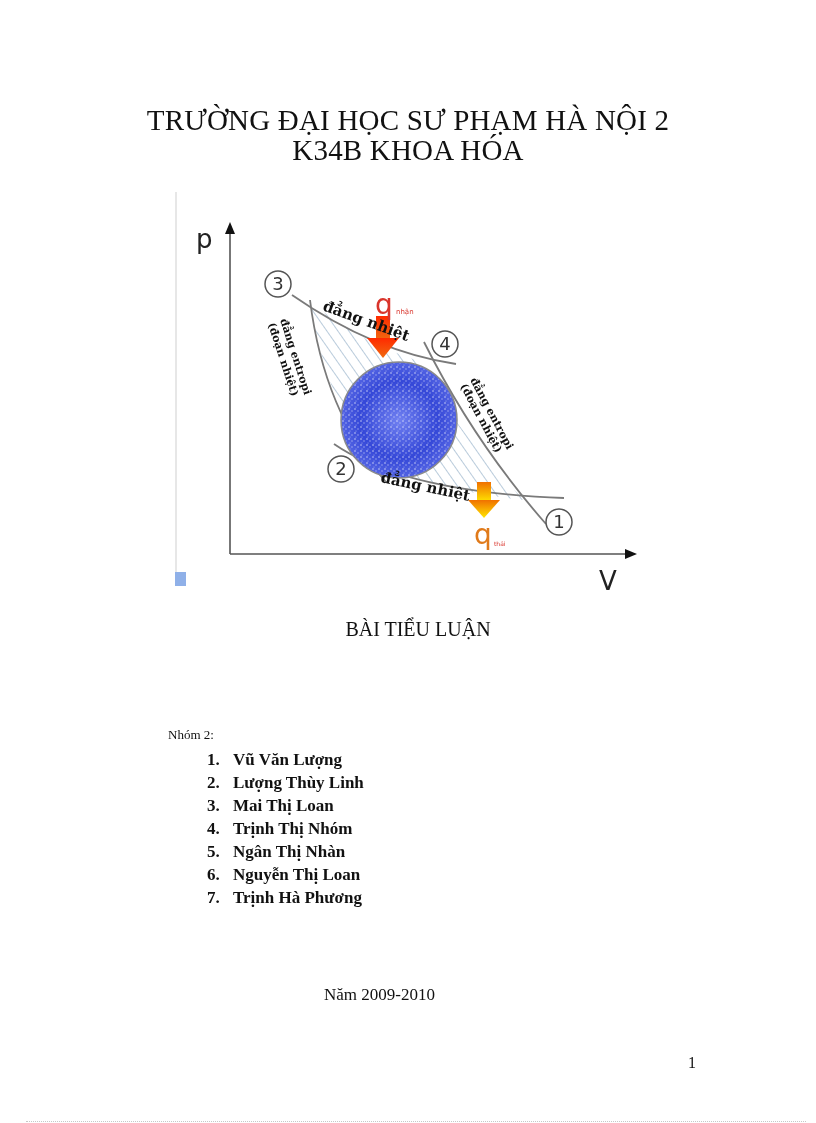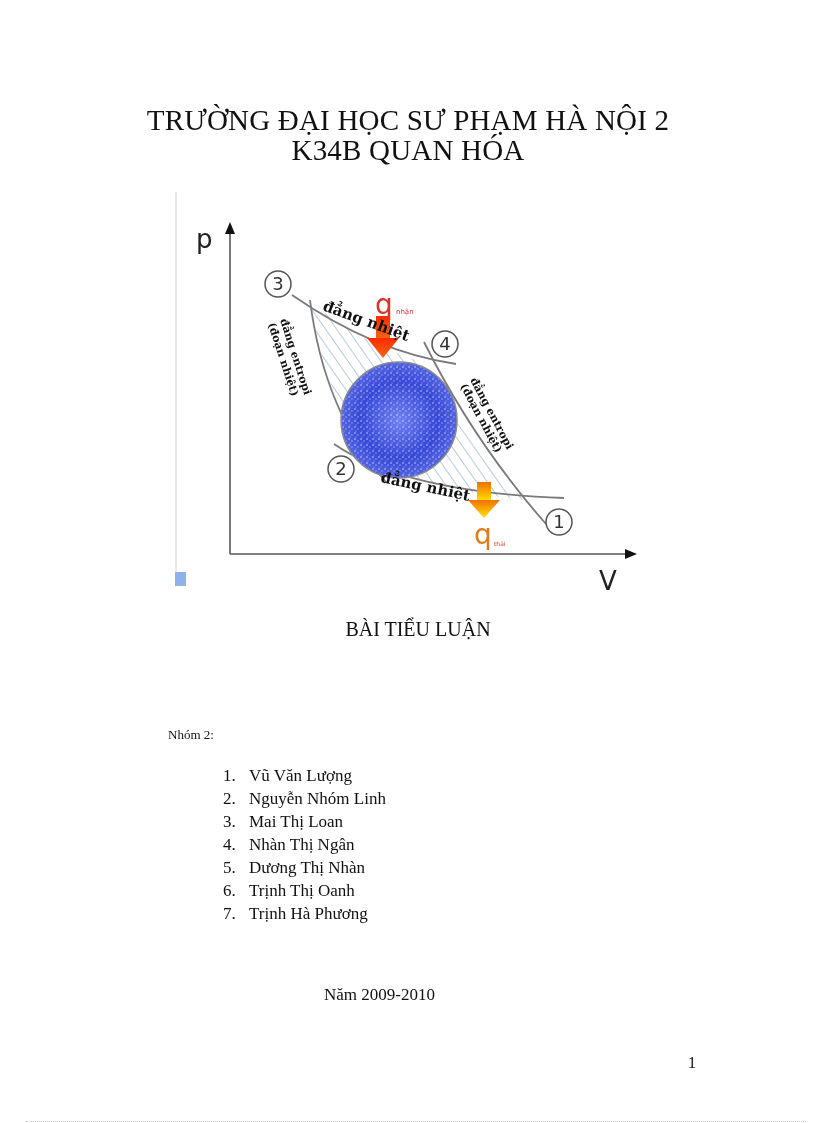--- a/index.html
+++ b/index.html
@@ -43,23 +43,24 @@
     #sub3 { top: 672px; left: 205px; }
 
     .group-label {
       position: absolute;
       left: 168px; top: 727px;
       font-size: 13px;
     }
     .member-list {
       position: absolute;
       left: 207px; top: 748px;
-      margin: 16px; padding: 0;
+      margin: 0; padding: 0;
       list-style: none;
       font-size: 17px;
+      font-weight: bold;
     }
     .member-list li {
       height: 23px;
       line-height: 23px;
       white-space: nowrap;
     }
     .member-list .num { display: inline-block; width: 26px; }
     .member-list li.big .num { font-size: 22px; }
     .member-list li.big { height: 26px; line-height: 30px; }
 
@@ -82,21 +83,21 @@
       border-top: 1px dotted #c8c8c8;
       height: 0;
     }
   </style>
 </head>
 <body>
 
 <div class="page">
 
   <div id="title1" class="title-line">TRƯỜNG ĐẠI HỌC SƯ PHẠM HÀ NỘI 2</div>
-  <div id="title2" class="title-line">K34B QUAN HÓA</div>
+  <div id="title2" class="title-line">K34B KHOA HÓA</div>
 
   <div class="figure">
     <svg width="494" height="398" viewBox="0 0 494 398" xmlns="http://www.w3.org/2000/svg">
       <defs>
         <pattern id="hatch" patternUnits="userSpaceOnUse" width="9" height="9" patternTransform="rotate(-35)">
           <line x1="0" y1="0" x2="0" y2="9" stroke="#9ab4cc" stroke-width="1.4"></line>
         </pattern>
         <radialGradient id="sphereGrad" cx="50%" cy="50%" r="55%">
           <stop offset="0%" stop-color="#6f7ff0"></stop>
           <stop offset="60%" stop-color="#3548d8"></stop>
@@ -188,24 +189,24 @@
         <text x="286" y="194" font-size="11" transform="rotate(62 286 194)">(đoạn nhiệt)</text>
       </g>
     </svg>
   </div>
 
   <div id="sub1" class="subtitle-line">BÀI TIỂU LUẬN</div>
 
   <div class="group-label">Nhóm 2:</div>
   <ol class="member-list">
     <li><span class="num">1.</span><span>Vũ Văn Lượng</span></li>
-    <li><span class="num">2.</span><span>Nguyễn Nhóm Linh</span></li>
+    <li><span class="num">2.</span><span>Lượng Thùy Linh</span></li>
     <li><span class="num">3.</span><span>Mai Thị Loan</span></li>
-    <li><span class="num">4.</span><span>Nhàn Thị Ngân</span></li>
-    <li><span class="num">5.</span><span>Dương Thị Nhàn</span></li>
-    <li><span class="num">6.</span><span>Trịnh Thị Oanh</span></li>
+    <li><span class="num">4.</span><span>Trịnh Thị Nhóm</span></li>
+    <li><span class="num">5.</span><span>Ngân Thị Nhàn</span></li>
+    <li><span class="num">6.</span><span>Nguyễn Thị Loan</span></li>
     <li><span class="num">7.</span><span>Trịnh Hà Phương</span></li>
   </ol>
 
   <div class="year">Năm 2009-2010</div>
   <div class="page-number">1</div>
   <div class="page-bottom-rule"></div>
 </div>
 
 </body></html>

